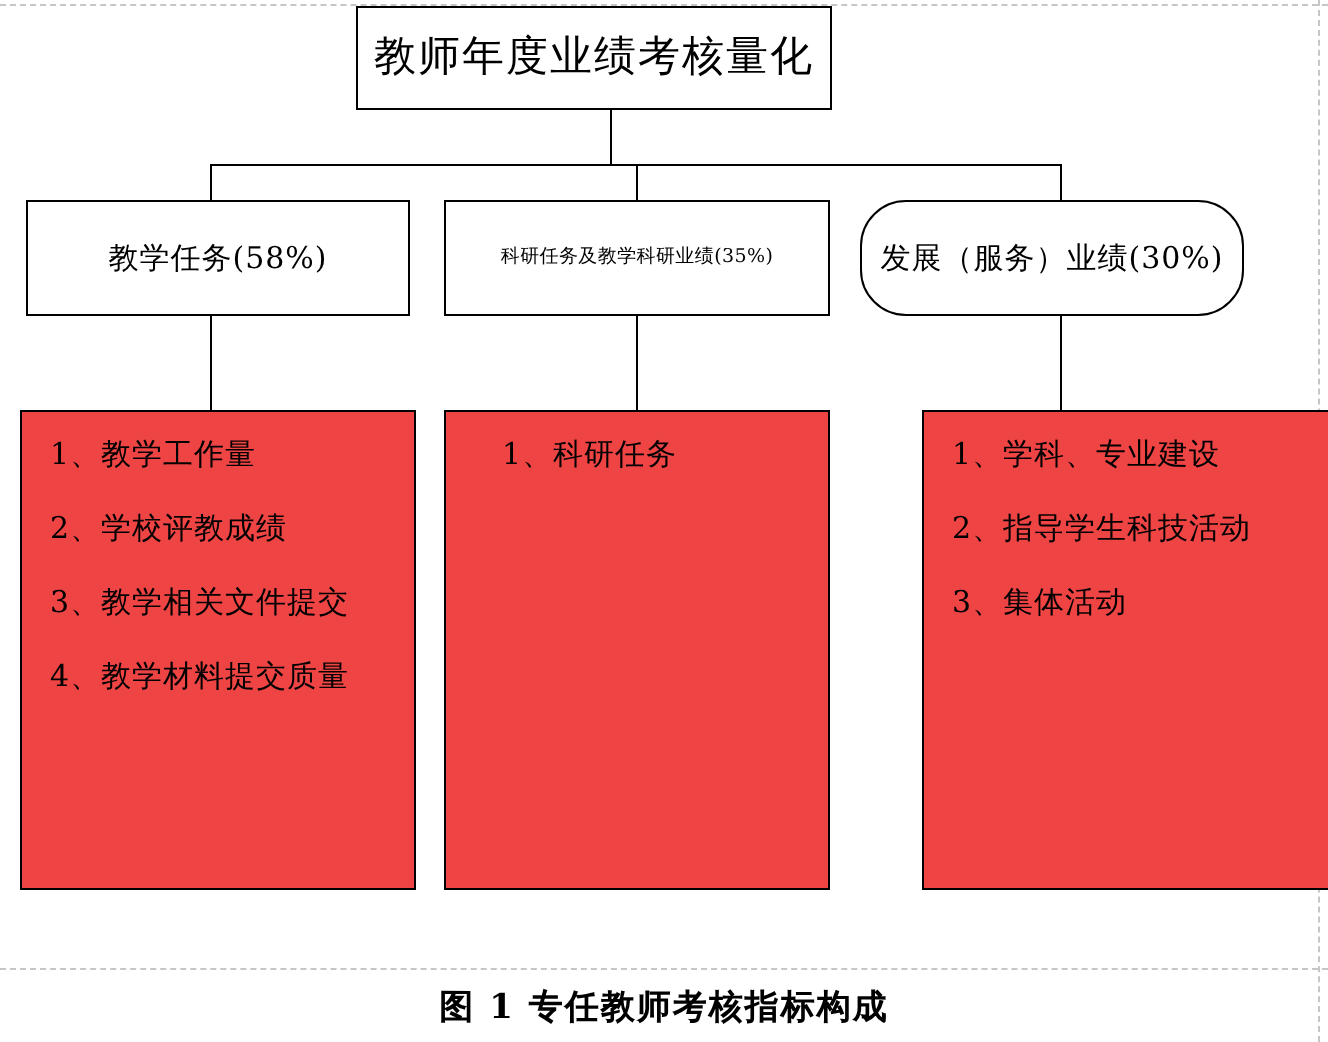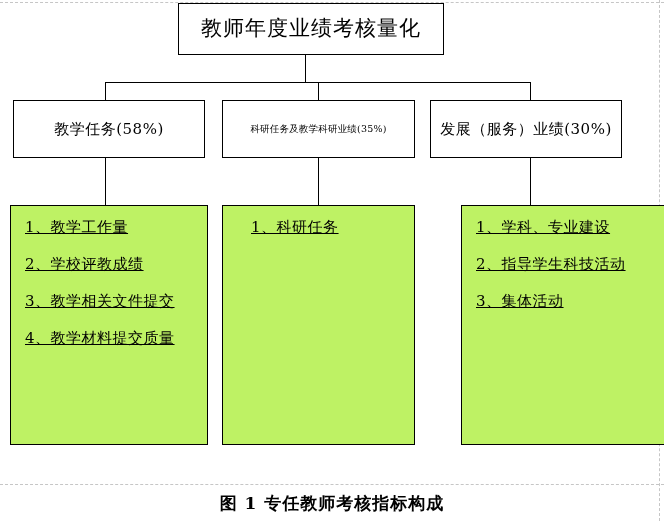--- a/index.html
+++ b/index.html
@@ -66,23 +66,22 @@
   .box-cat-text.small {
     font-size: 9.5px;
     letter-spacing: 0.2px;
   }
 
   
   .listbox {
     position: absolute;
     box-sizing: border-box;
     border: 1px solid #000000;
-    background: #bef264;
+    background: #ef4444;
     padding: 14px 0 0 14px;
-    text-decoration: underline;
   }
   .list-item {
     font-size: 15px;
     line-height: 1.0;
     margin-bottom: 22px;
     white-space: nowrap;
     letter-spacing: 0.5px;
   }
 
   
@@ -111,39 +110,39 @@
 </style>
 </head>
 <body>
 
 <div id="canvas">
 
   <div class="guide-h" style="top:2px;"></div>
   <div class="guide-h" style="top:484px;"></div>
   <div class="guide-v" style="left:659px;"></div>
 
-  <div class="box box-center" style="left:178px; top:3px; width:266px; height:52px;">
+  <div class="box box-center" style="left:178px; top:3px; width:238px; height:52px;">
     <span class="box-title-text">教师年度业绩考核量化</span>
   </div>
 
   <div class="line-v" style="left:305px; top:55px; height:27px;"></div>
   <div class="line-h" style="left:105px; top:82px; width:426px;"></div>
   <div class="line-v" style="left:105px; top:82px; height:18px;"></div>
   <div class="line-v" style="left:318px; top:82px; height:18px;"></div>
   <div class="line-v" style="left:530px; top:82px; height:18px;"></div>
 
   <div class="box box-center" style="left:13px; top:100px; width:192px; height:58px;">
     <span class="box-cat-text">教学任务(58%)</span>
   </div>
 
   <div class="box box-center" style="left:222px; top:100px; width:193px; height:58px;">
     <span class="box-cat-text small">科研任务及教学科研业绩(35%)</span>
   </div>
 
-  <div class="box box-center" style="left:430px; top:100px; width:192px; height:58px;">
+  <div class="box box-center" style="left:430px; top:100px; width:192px; height:58px;border-radius:23px;">
     <span class="box-cat-text">发展（服务）业绩(30%)</span>
   </div>
 
   <div class="line-v" style="left:105px; top:158px; height:47px;"></div>
   <div class="line-v" style="left:318px; top:158px; height:47px;"></div>
   <div class="line-v" style="left:530px; top:158px; height:47px;"></div>
 
   <div class="listbox" style="left:10px; top:205px; width:198px; height:240px;">
     <div class="list-item">1、教学工作量</div>
     <div class="list-item">2、学校评教成绩</div>

